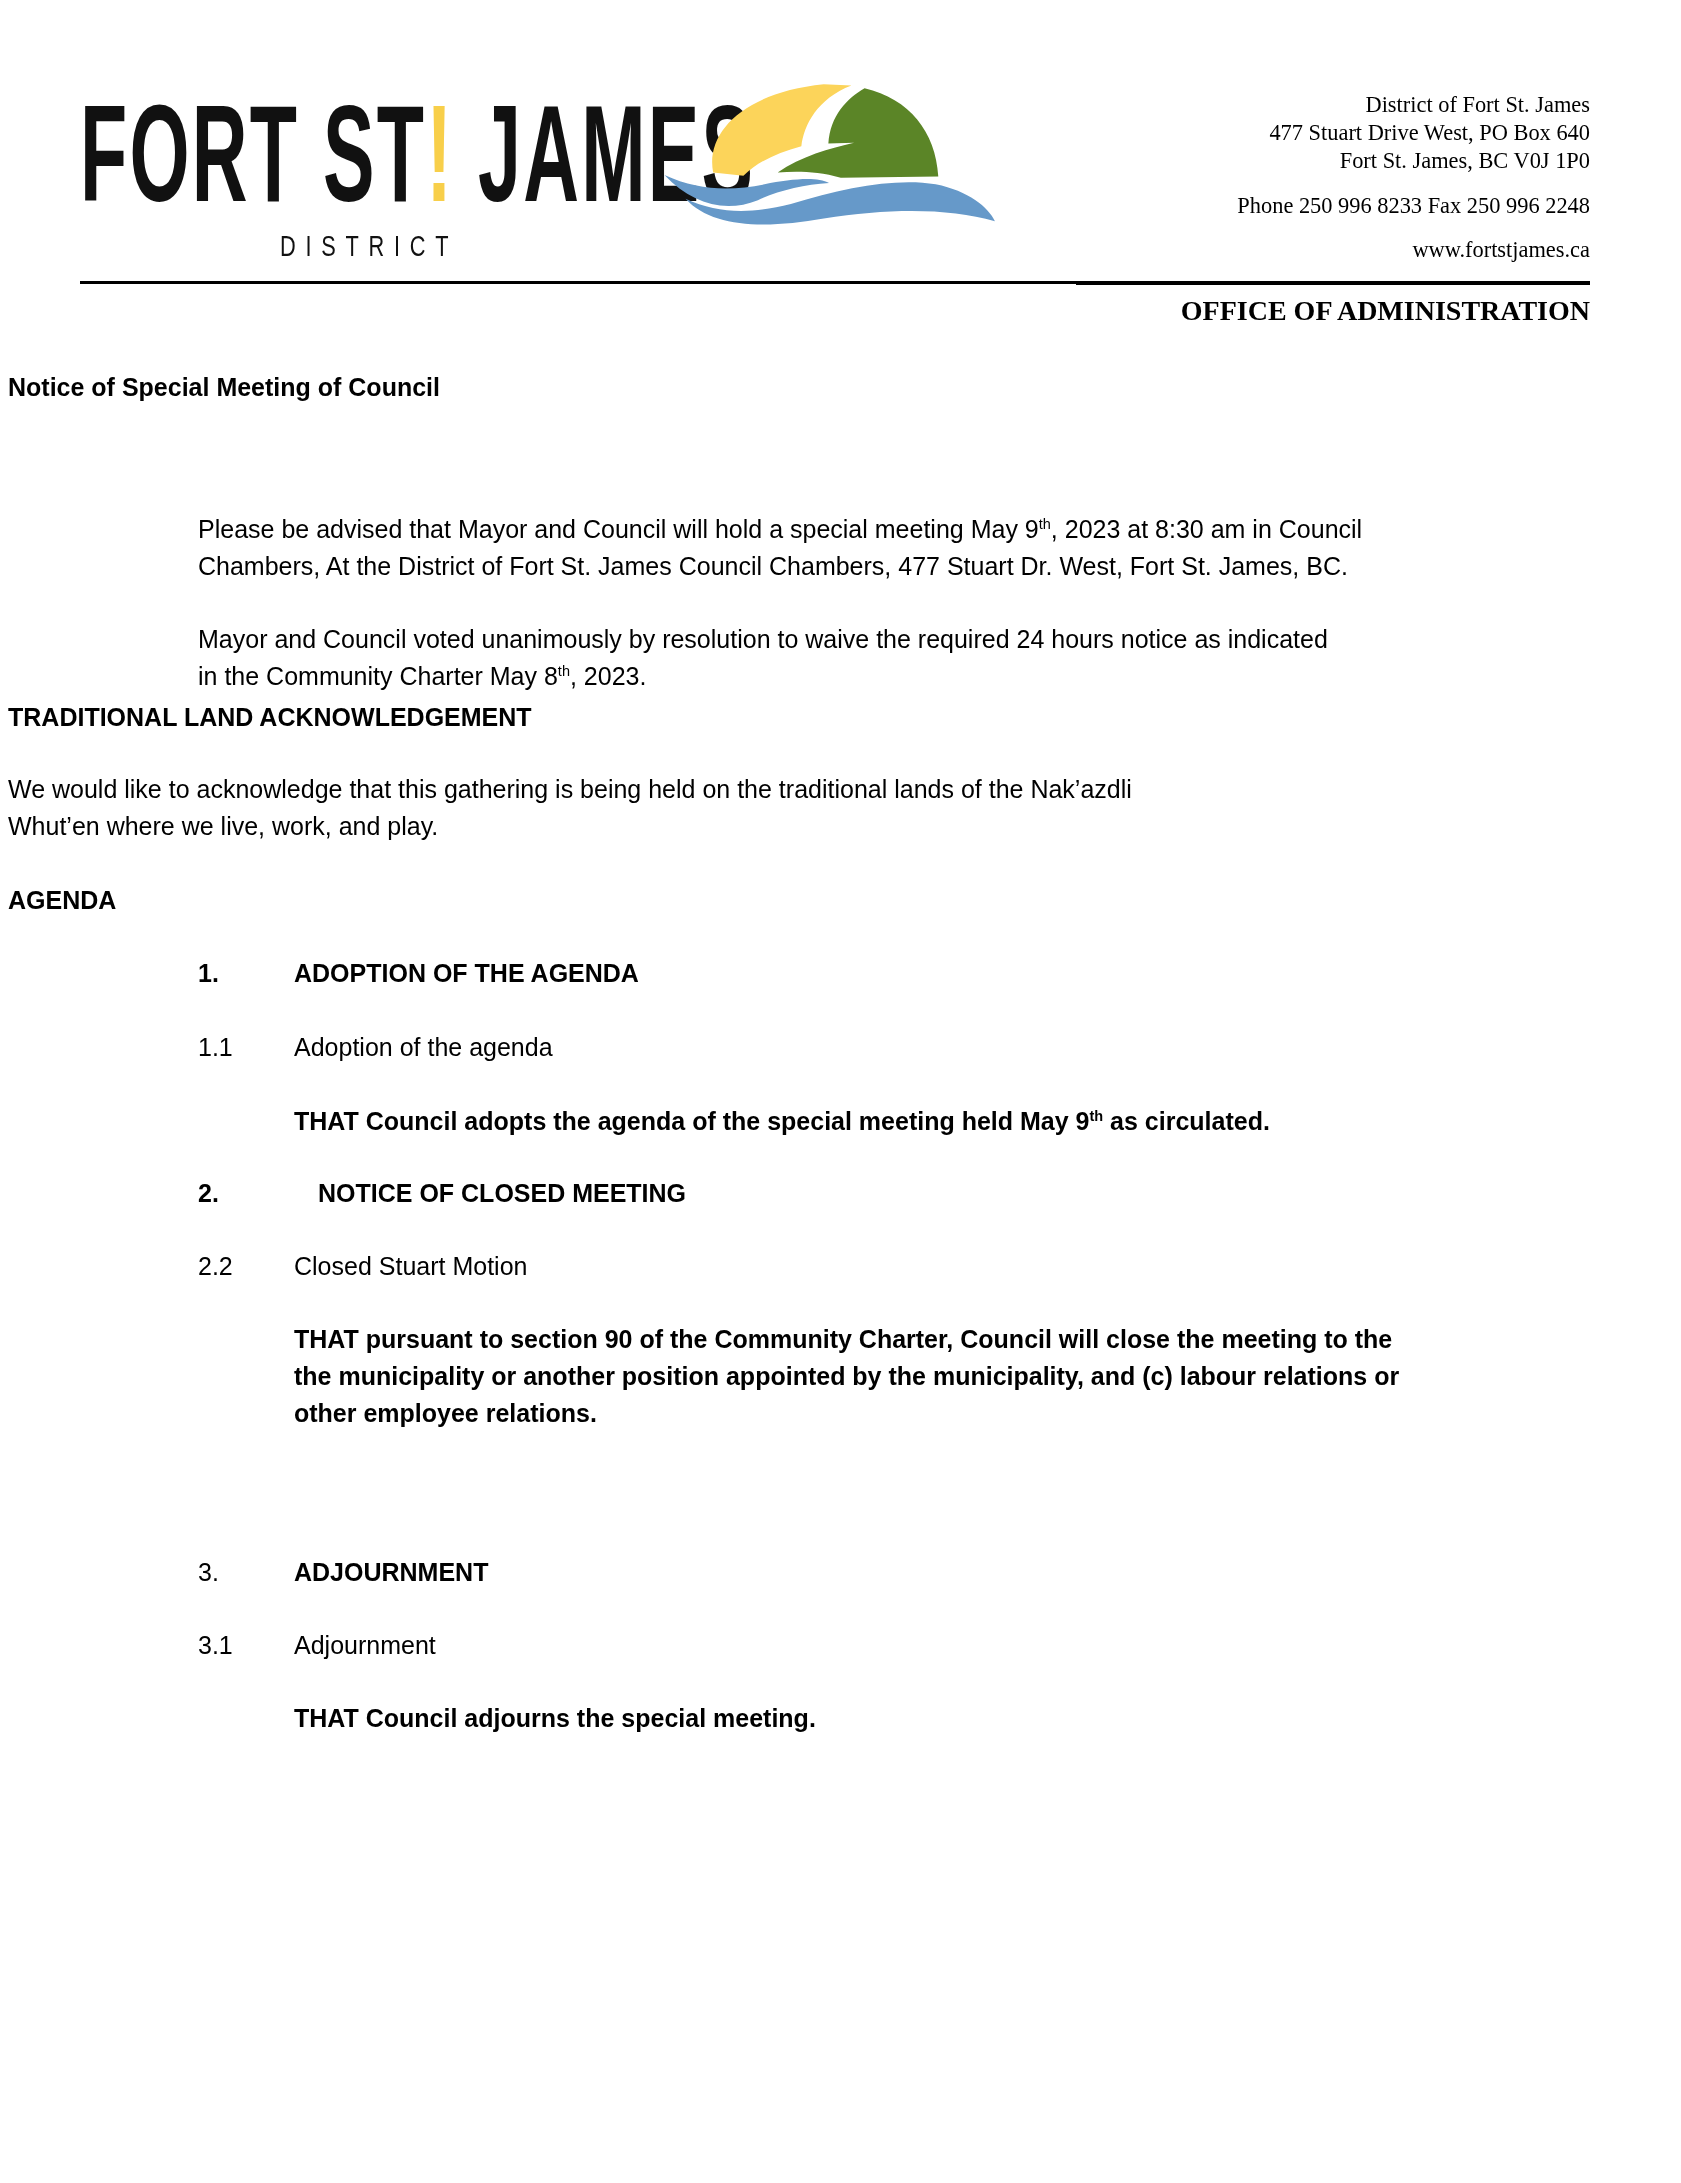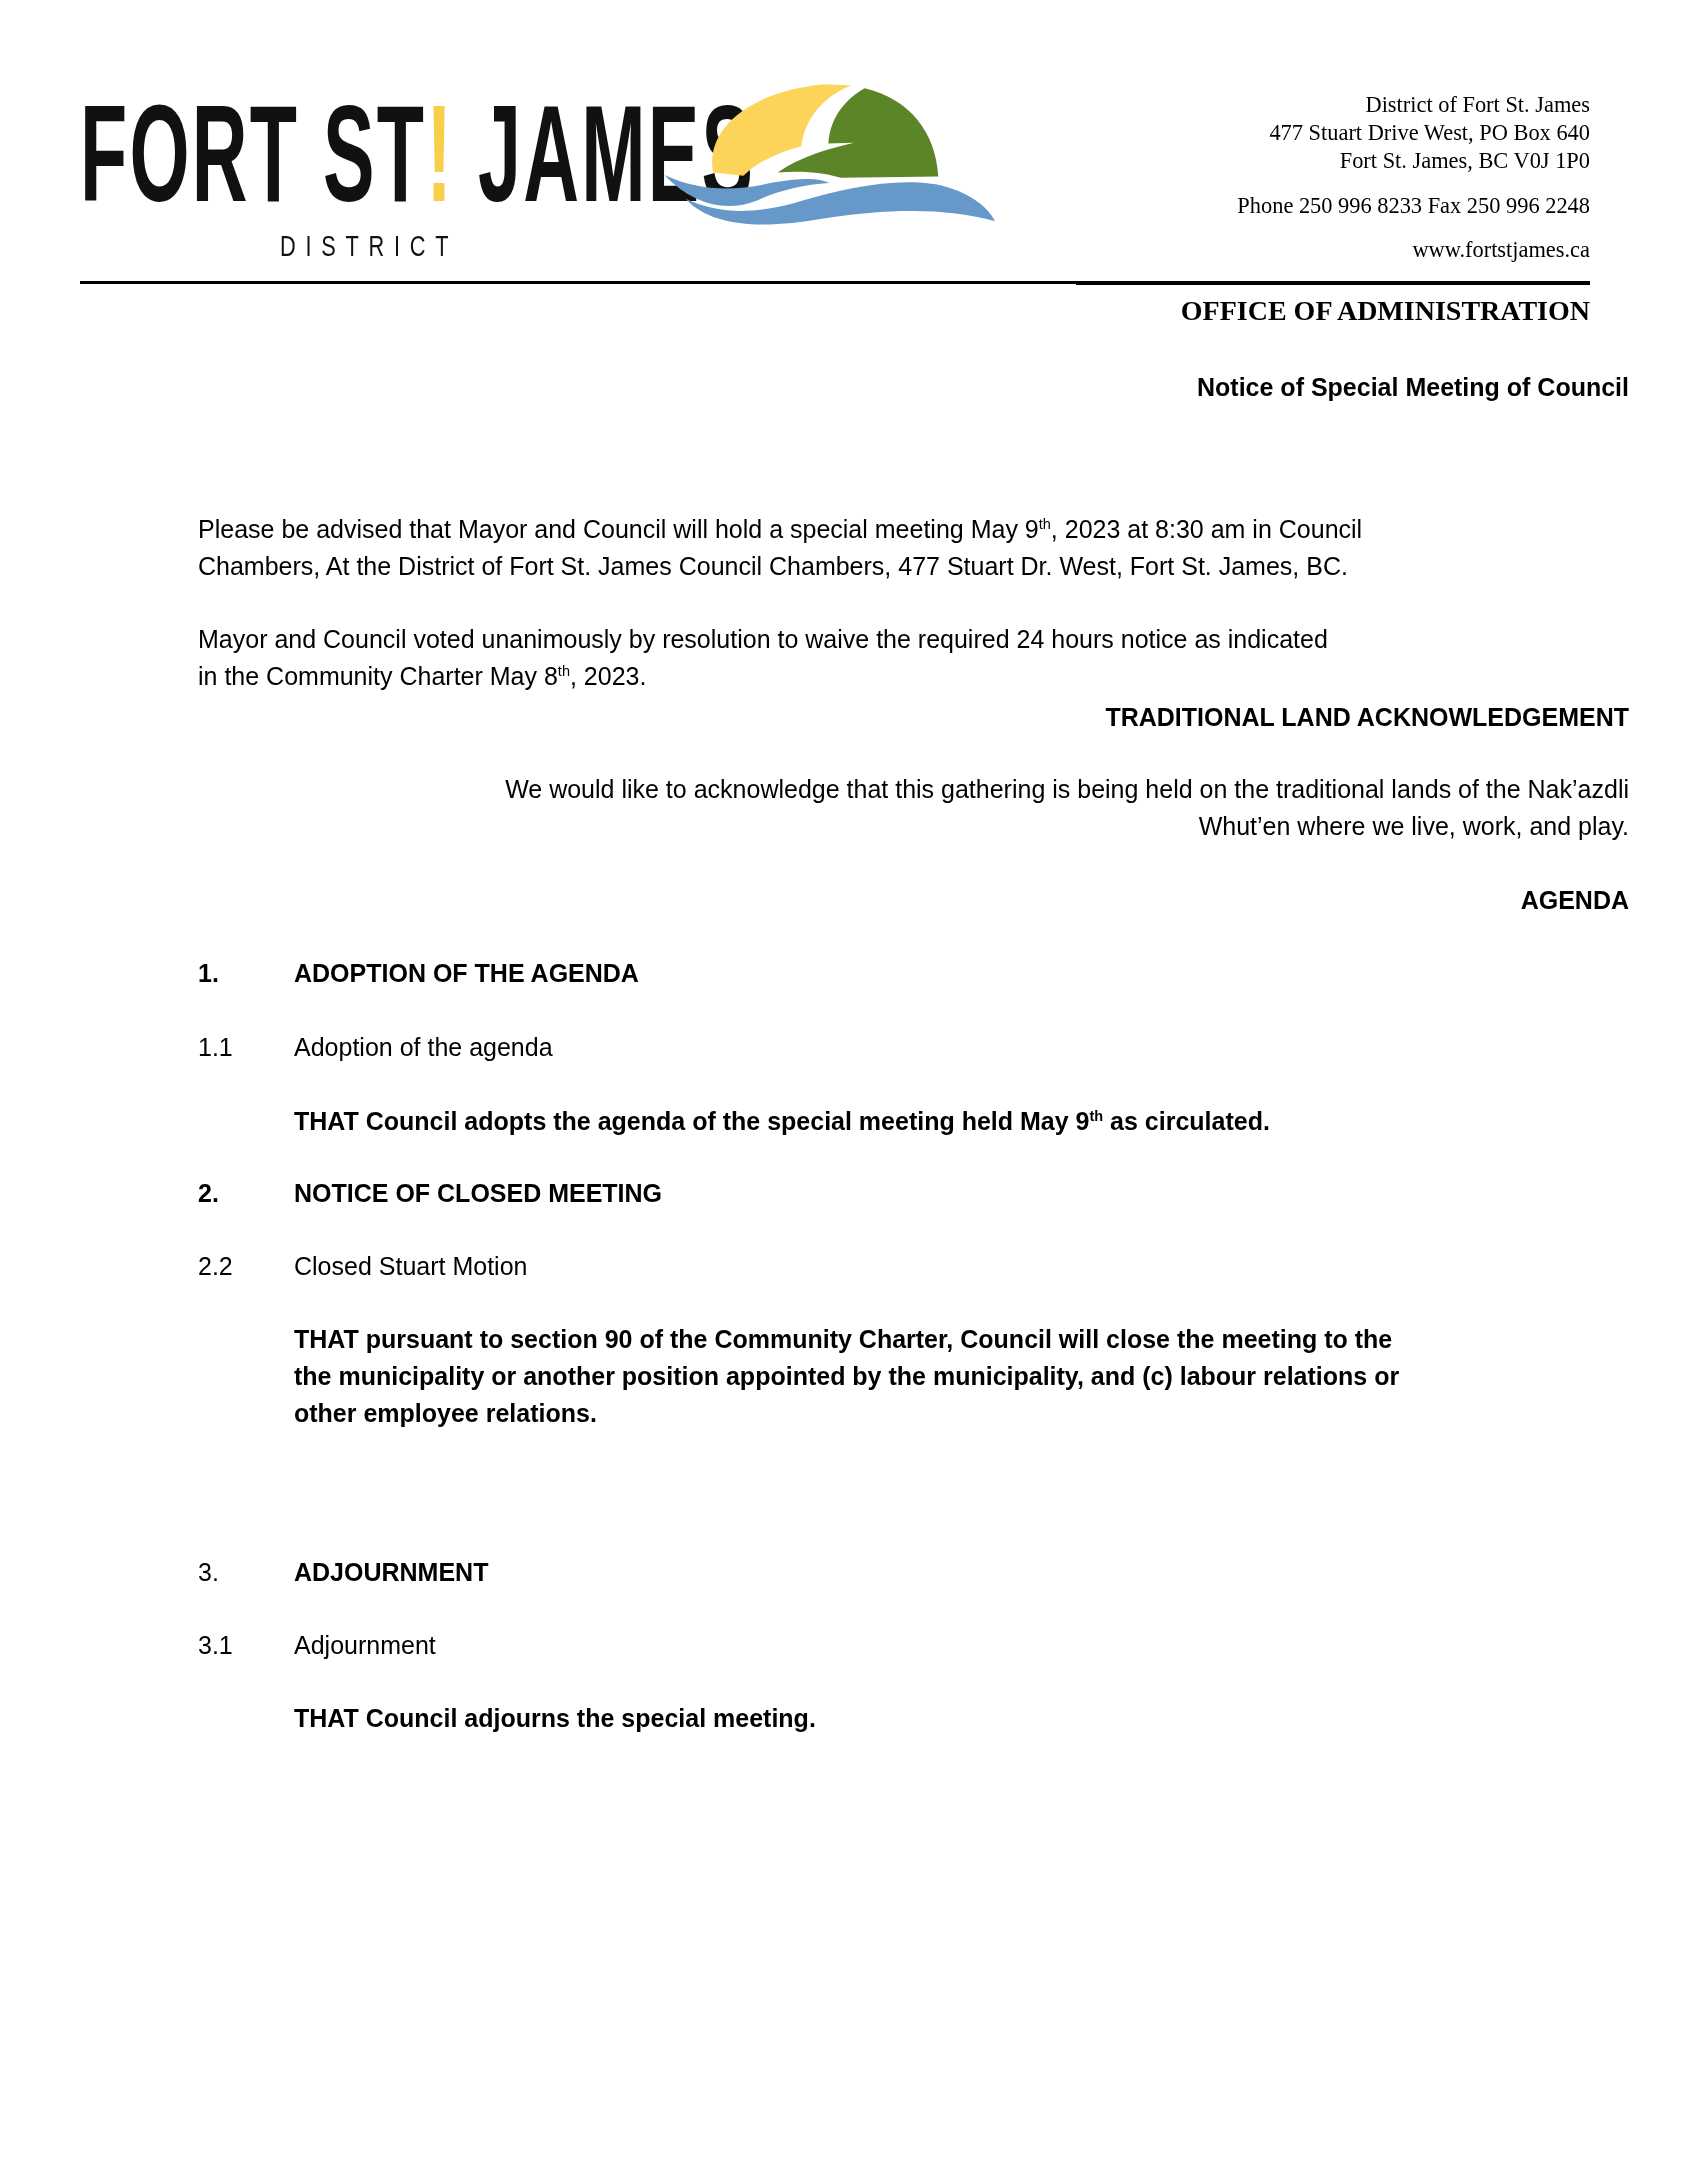--- a/index.html
+++ b/index.html
@@ -31,21 +31,21 @@
   .rule-thin { position: absolute; left: 80px; top: 281px; width: 996px; height: 2.6px; background: #000; }
   .rule-thick { position: absolute; left: 1076px; top: 281px; width: 514px; height: 4px; background: #000; }
 
   .office {
     position: absolute; right: 91px; top: 294px;
     font-family: "Liberation Serif", serif; font-weight: 700; font-size: 28px; line-height: 34px;
   }
 
   .body-text { font-family: "Liberation Sans", sans-serif; font-size: 25px; line-height: 37px; }
   .abs { position: absolute; }
-  .center { left: 0; width: 1629px; text-align: right; }
+  .center { left: 8px; width: 1629px; text-align: left; }
   .bold { font-weight: 700; }
   sup { font-size: 14.5px; line-height: 0; vertical-align: super; }
 
   .num { position: absolute; left: 198px; }
   .lbl { position: absolute; left: 294px; }
   .para { position: absolute; left: 198px; width: 1292px; margin-top: 34px; }
   .motion { position: absolute; left: 294px; width: 1187px; }
 </style>
 </head>
 <body>
@@ -95,21 +95,21 @@
 
 <div class="body-text abs center bold" style="top:882px;">AGENDA</div>
 
 <div class="body-text num bold" style="top:955px;">1.</div>
 <div class="body-text lbl bold" style="top:955px;">ADOPTION OF THE AGENDA</div>
 <div class="body-text num" style="top:1029px;">1.1</div>
 <div class="body-text lbl" style="top:1029px;">Adoption of the agenda</div>
 <div class="body-text motion bold" style="top:1103px;"><span>THAT Council adopts the agenda of the special meeting held May 9</span><sup>th</sup><span> as circulated.</span></div>
 
 <div class="body-text num bold" style="top:1175px;">2.</div>
-<div class="body-text lbl bold" style="top:1175px;">NOTICE OF CLOSED MEETING</div>
+<div class="body-text lbl bold" style="top:1175px;margin-left:24px;">NOTICE OF CLOSED MEETING</div>
 <div class="body-text num" style="top:1248px;">2.2</div>
 <div class="body-text lbl" style="top:1248px;">Closed Stuart Motion</div>
 <div class="body-text motion bold" style="top:1321px;">
   <div>THAT pursuant to section 90 of the Community Charter, Council will close the meeting to the</div>
   <div>the municipality or another position appointed by the municipality, and (c) labour relations or</div>
   <div>other employee relations.</div>
 </div>
 
 <div class="body-text num" style="top:1554px;">3.</div>
 <div class="body-text lbl bold" style="top:1554px;">ADJOURNMENT</div>

